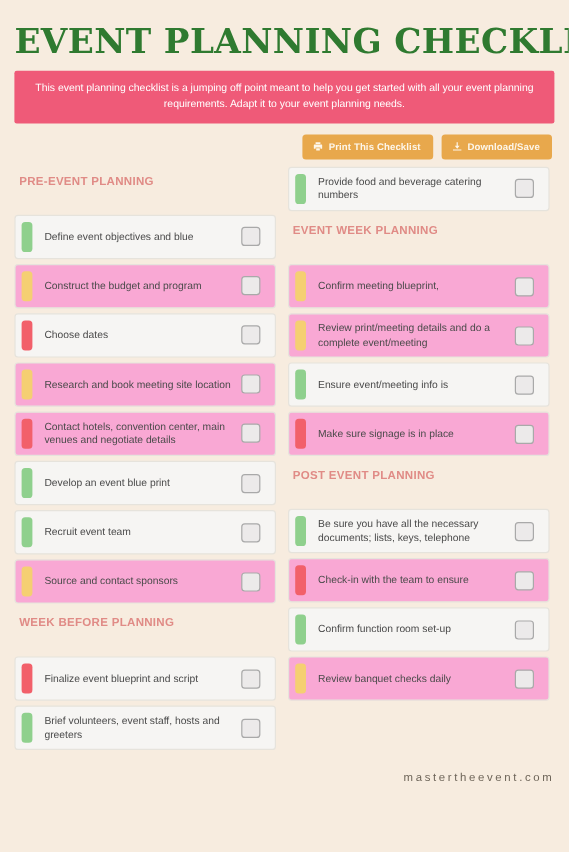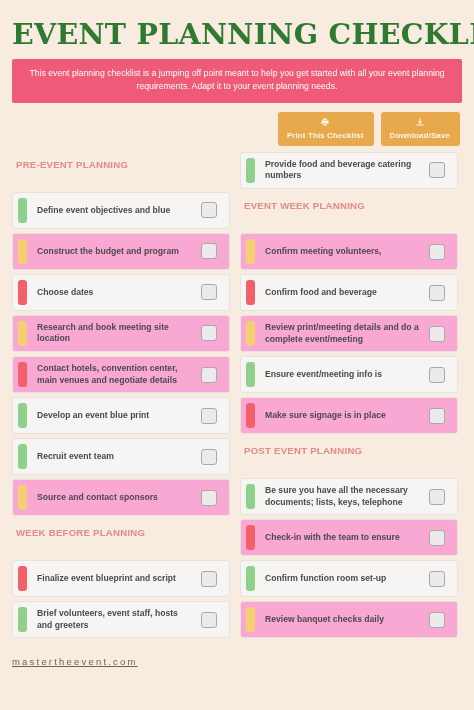--- a/index.html
+++ b/index.html
@@ -64,21 +64,20 @@
     color: #fdf6ea;
     border: none;
     border-radius: 3px;
     font-family: "Liberation Sans", sans-serif;
     font-size: 8px;
     font-weight: 700;
     padding: 6px 10px 6px 9px;
     cursor: pointer;
     white-space: nowrap;
     letter-spacing: 0.1px;
-    flex-direction: column;
   }
   .btn svg { display: block; }
 
   
   .columns {
     display: flex;
     gap: 10px;
     margin-top: 2px;
   }
   .col { width: 218px; flex: 0 0 218px; }
@@ -116,43 +115,41 @@
   .accent.red    { background: #f2606a; }
 
   .card-text {
     flex: 1 1 auto;
     display: flex;
     align-items: center;
     font-size: 8.6px;
     line-height: 1.35;
     color: #4a4a4a;
     padding: 6px 4px 6px 10px;
-    font-weight: bold;
   }
 
   .checkbox {
     flex: 0 0 auto;
     align-self: center;
     width: 16px;
     height: 16px;
     border: 1.3px solid #a9a9a9;
     border-radius: 3px;
     background: #eceaea;
     margin: 0 12px 0 4px;
     cursor: pointer;
   }
 
   
   .footer {
-    text-align: left;
+    text-align: right;
     color: #6d6458;
     font-size: 9.5px;
     letter-spacing: 2.2px;
     padding-top: 14px;
-    text-decoration: underline;
   }
 </style>
 </head>
 <body>
 
 <div id="page">
 
   <h1 class="title">EVENT PLANNING CHECKLIST</h1>
 
   <div class="banner">This event planning checklist is a jumping off point meant to help you get started with all your event planning requirements. Adapt it to your event planning needs.</div>
@@ -236,26 +233,21 @@
       </div>
     <div class="col">
         <div class="card bg-gray">
           <span class="accent green"></span>
           <span class="card-text">Provide food and beverage catering numbers</span>
           <span class="checkbox"></span>
         </div>
         <div class="section-head">EVENT WEEK PLANNING</div>
         <div class="card bg-cream">
           <span class="accent yellow"></span>
-          <span class="card-text">Confirm meeting volunteers,</span>
-          <span class="checkbox"></span>
-        </div>
-        <div class="card bg-gray">
-          <span class="accent red"></span>
-          <span class="card-text">Confirm food and beverage</span>
+          <span class="card-text">Confirm meeting blueprint,</span>
           <span class="checkbox"></span>
         </div>
         <div class="card bg-cream">
           <span class="accent yellow"></span>
           <span class="card-text">Review print/meeting details and do a complete event/meeting</span>
           <span class="checkbox"></span>
         </div>
         <div class="card bg-gray">
           <span class="accent green"></span>
           <span class="card-text">Ensure event/meeting info is</span>

